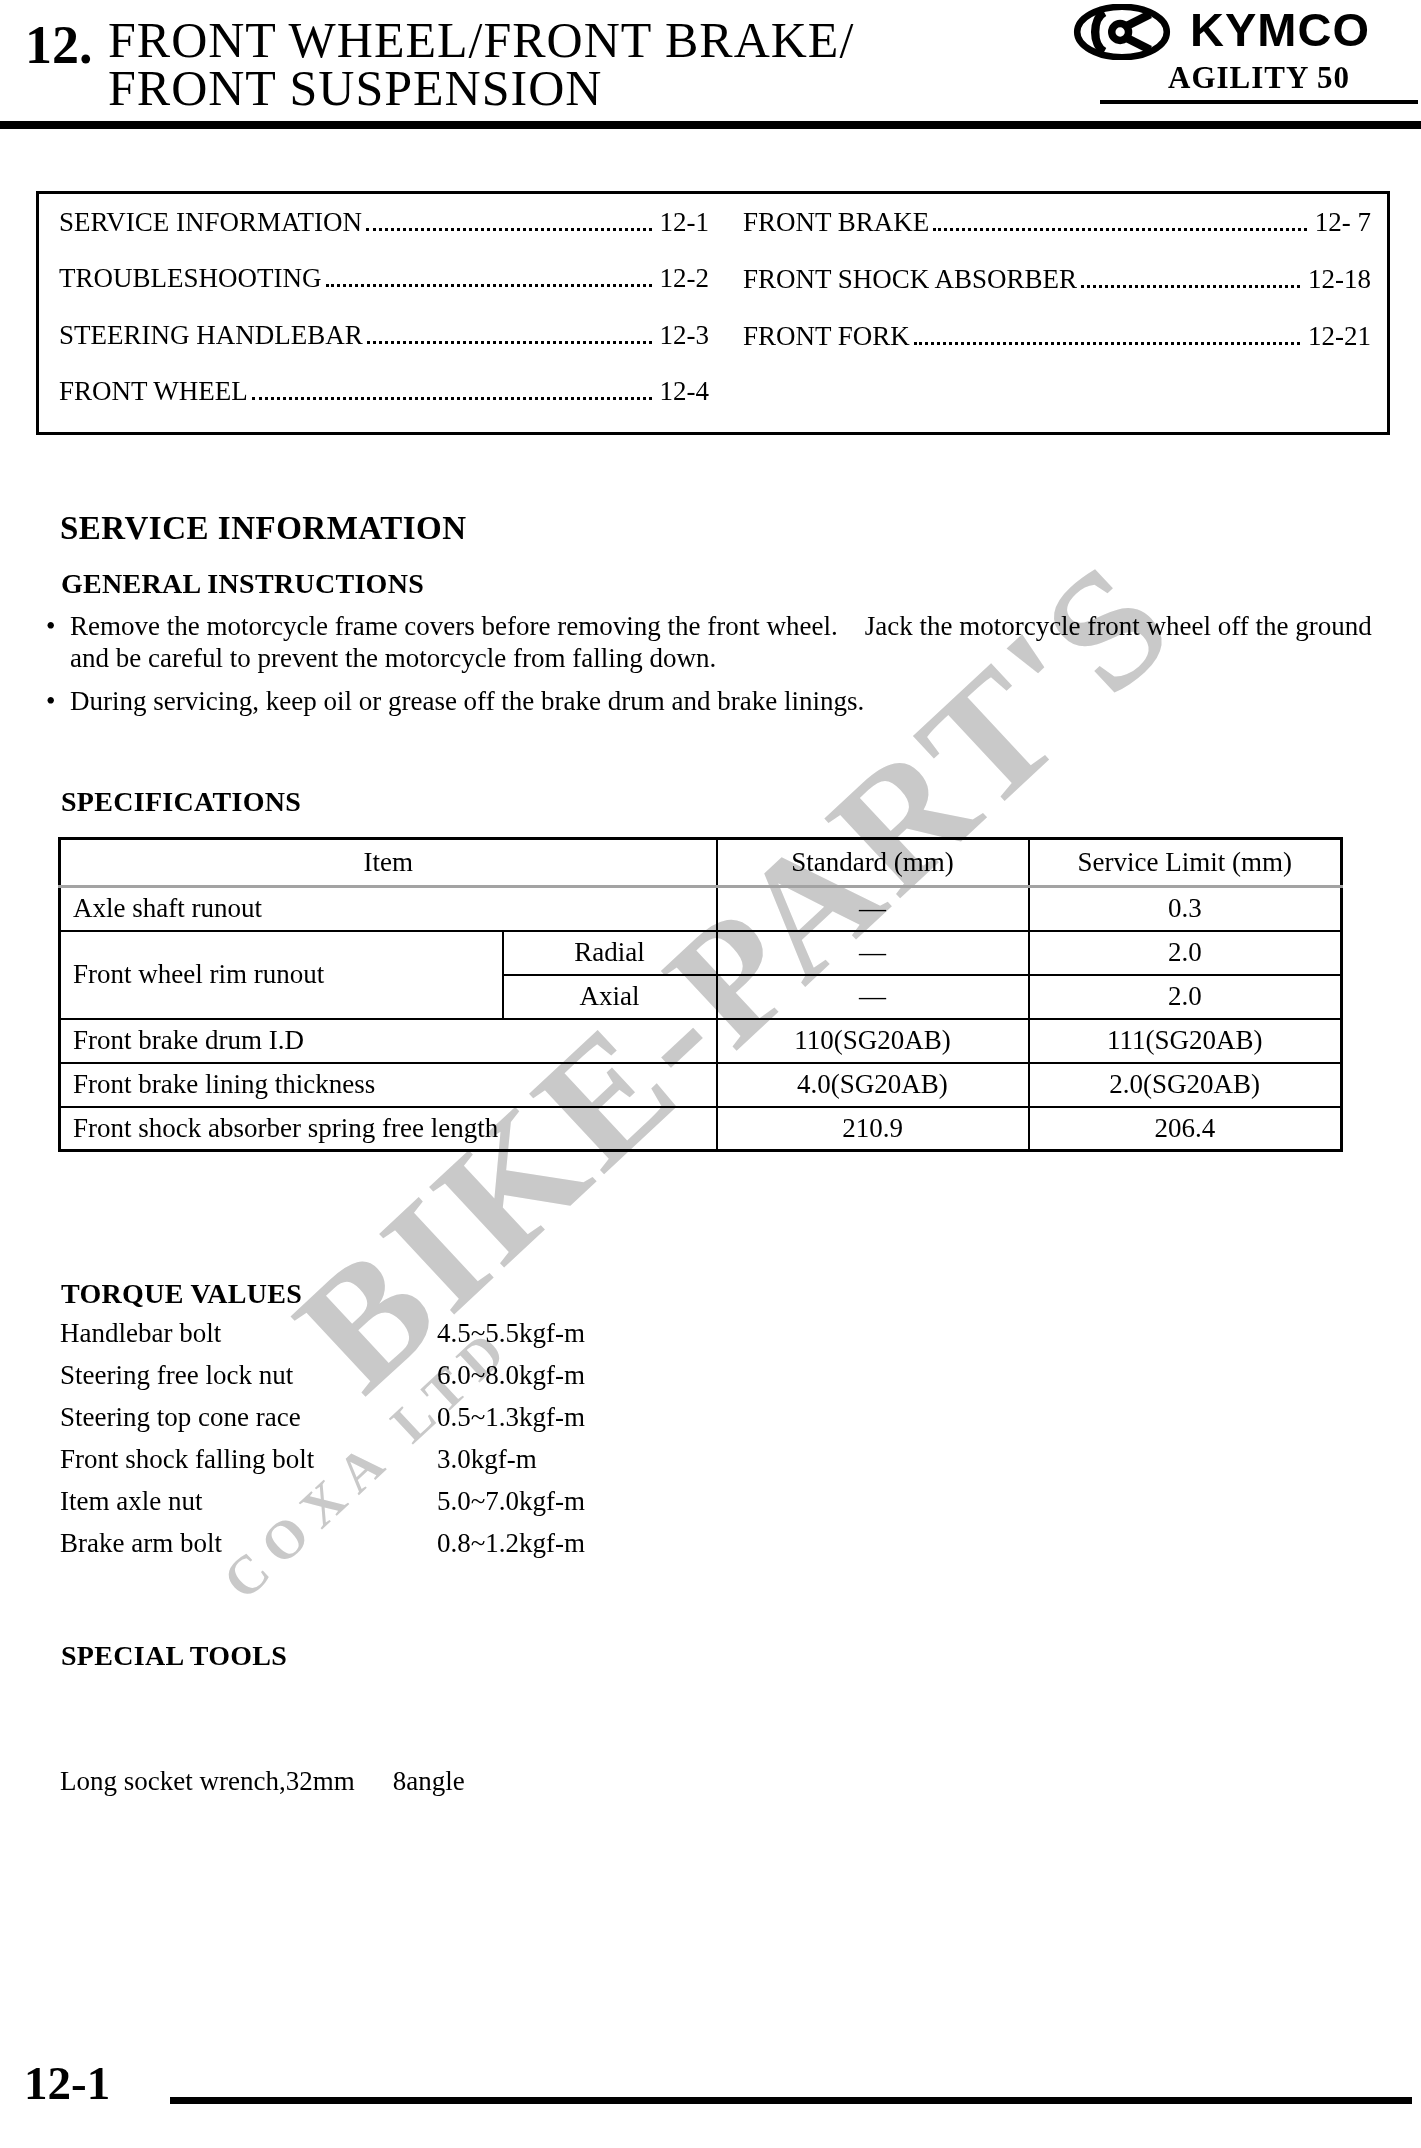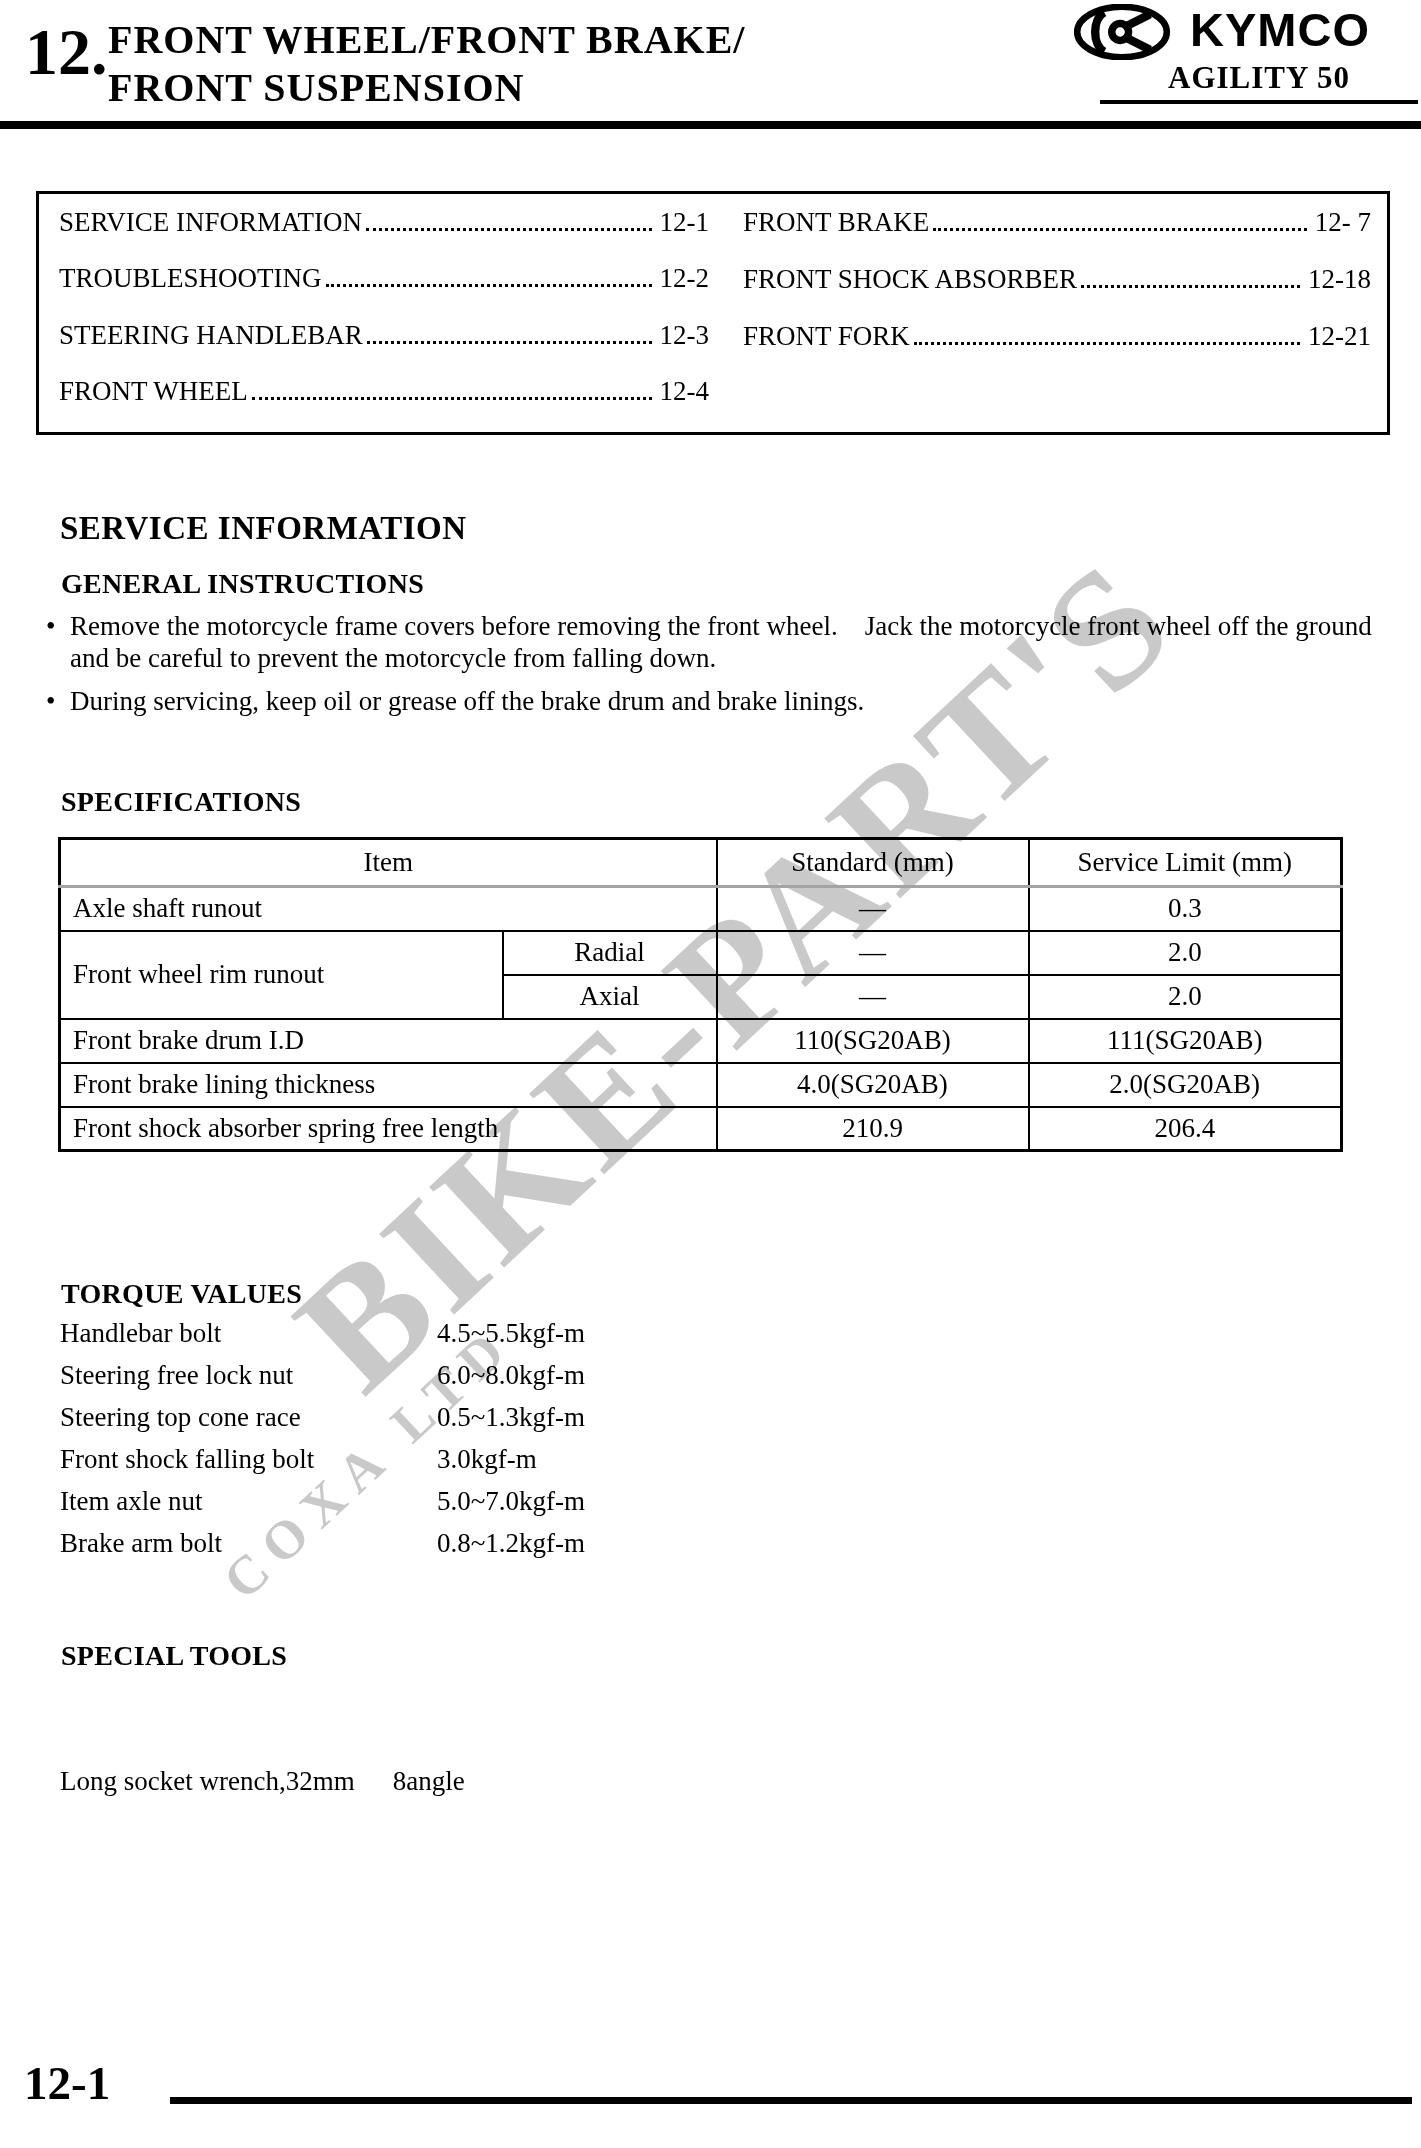--- a/index.html
+++ b/index.html
@@ -28,22 +28,22 @@
   }
   .wm-small {
     left: 368px; top: 1462px;
     font-size: 54px;
     letter-spacing: 12px;
     transform: translate(-50%, -50%) rotate(-43deg);
   }
   .content { position: relative; z-index: 1; }
 
   
-  .chapter-num { position: absolute; left: 25px; top: 14px; font-size: 66px; font-weight: bold; }
-  .title-block { position: absolute; left: 108px; top: 16px; font-size: 40px; font-weight: bold; line-height: 48px; letter-spacing: 1px; }
+  .chapter-num { position: absolute; left: 25px; top: 14px; font-size: 54px; font-weight: bold; }
+  .title-block { position: absolute; left: 108px; top: 16px; font-size: 50px; font-weight: normal; line-height: 48px; letter-spacing: 1px; }
   .logo { position: absolute; left: 1070px; top: 4px; }
   .brand-word { position: absolute; left: 1190px; top: 2px; font-family: "Liberation Sans", sans-serif; font-weight: bold; font-size: 47px; letter-spacing: 1px; }
   .model-badge {
     position: absolute; left: 1100px; top: 60px; width: 318px;
     font-size: 31px; font-weight: bold; text-align: center;
     border-bottom: 4px solid #000; padding-bottom: 4px; letter-spacing: 1px;
   }
   .header-rule { position: absolute; left: 0; top: 121px; width: 1421px; height: 8px; background: #000; }
 
   

